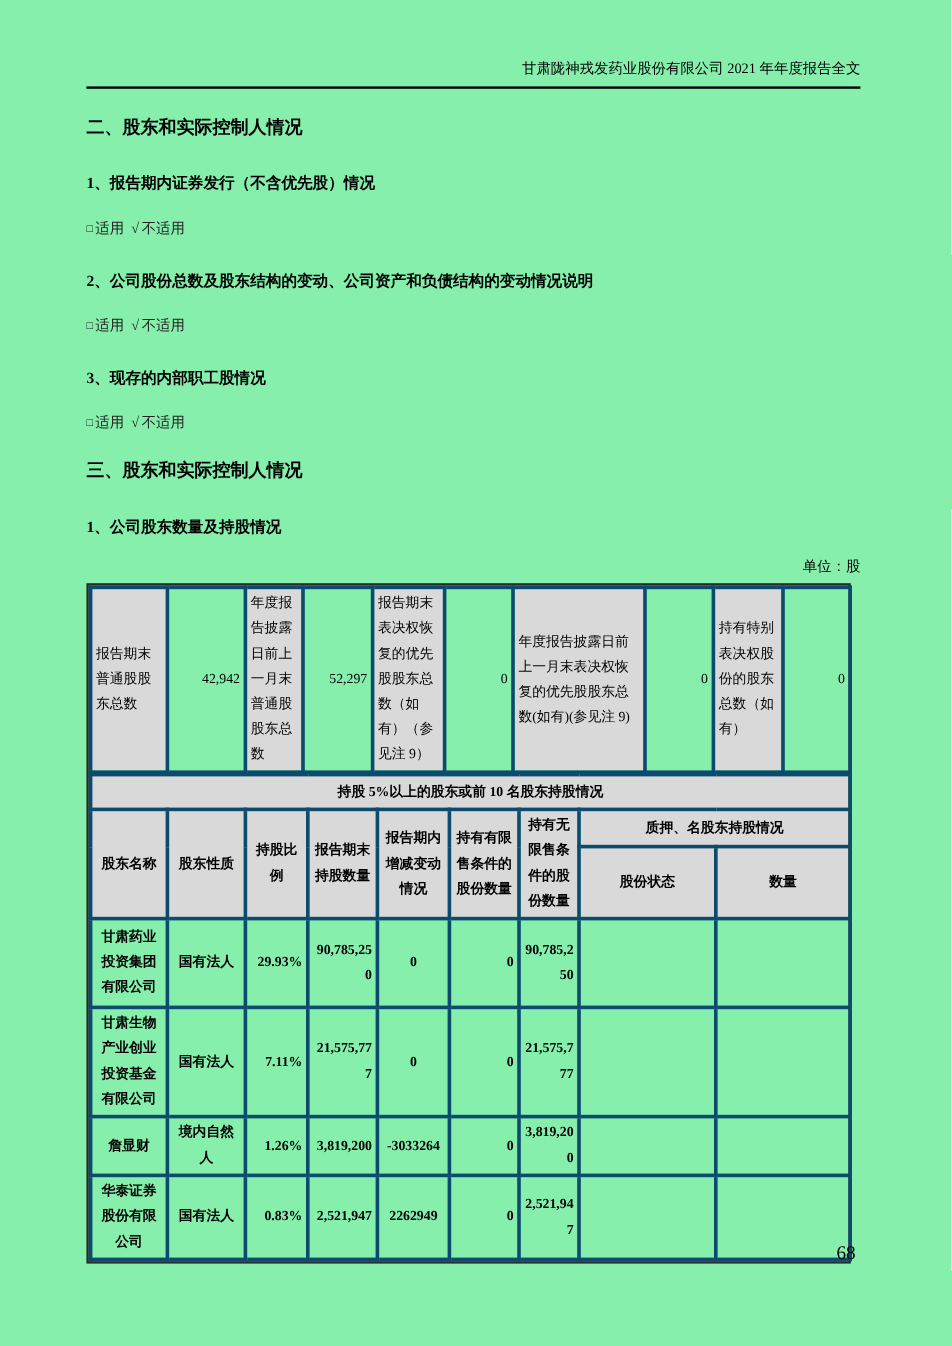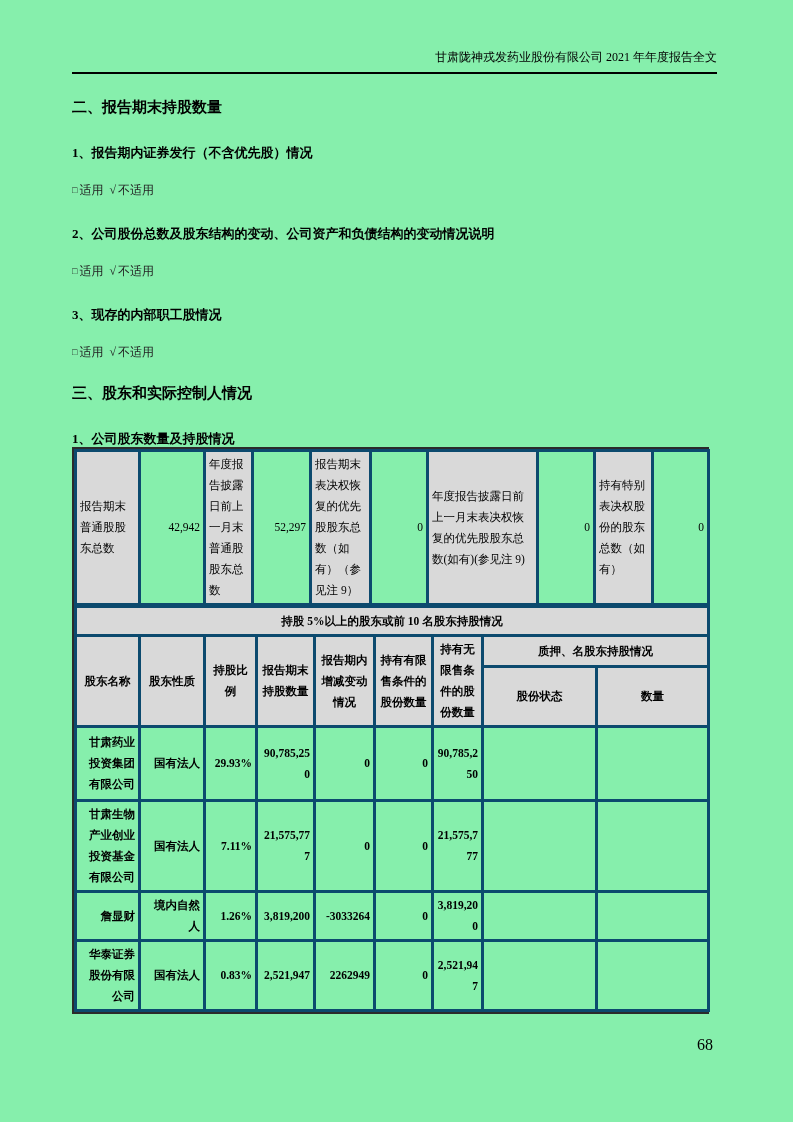--- a/index.html
+++ b/index.html
@@ -73,55 +73,56 @@
   .banner-row td{height:22px;text-align:center;background:#d9d9d9;}
   .hdr td{text-align:center;background:#d9d9d9;}
   tr.sumrow{height:148px;}
   tr.hdrA{height:26px;}
   tr.hdrB{height:54px;}
   tr.r0{height:74px;}
   tr.r1{height:85px;}
   tr.r2{height:44px;}
   tr.r3{height:54px;}
   .c-ratio,.c-end,.c-res,.c-unres{text-align:right;}
-  .c-name,.c-nature,.c-chg{text-align:right;}
+  .c-name,.c-nature,.c-chg{text-align:center;}
   .page-num{
     position:absolute;
     top:1036px;
     right:80px;
     font-size:16px;
   }
 </style>
 </head>
 <body>
 
 <div class="page">
 
   <div class="doc-header">
     <span>甘肃陇神戎发药业股份有限公司 2021 年年度报告全文</span>
   </div>
 
-  <div class="h-major">二、报告期末持股数量</div>
+  <div class="h-major">二、股东和实际控制人情况</div>
 
   <div class="h-minor">1、报告期内证券发行（不含优先股）情况</div>
 
   <p class="apply"><span class="box">□</span><span>适用</span><span class="chk">√</span><span>不适用</span></p>
 
   <div class="h-minor">2、公司股份总数及股东结构的变动、公司资产和负债结构的变动情况说明</div>
 
   <p class="apply"><span class="box">□</span><span>适用</span><span class="chk">√</span><span>不适用</span></p>
 
   <div class="h-minor">3、现存的内部职工股情况</div>
 
   <p class="apply"><span class="box">□</span><span>适用</span><span class="chk">√</span><span>不适用</span></p>
 
   <div class="h-major">三、股东和实际控制人情况</div>
 
   <div class="h-minor">1、公司股东数量及持股情况</div>
 
+  <div class="unit-line">单位：股</div>
 
   <div class="tblwrap">
 
     <table class="tbl">
       <colgroup>
         <col style="width:64px">
           <col style="width:65px">
           <col style="width:48px">
           <col style="width:58px">
           <col style="width:60px">

